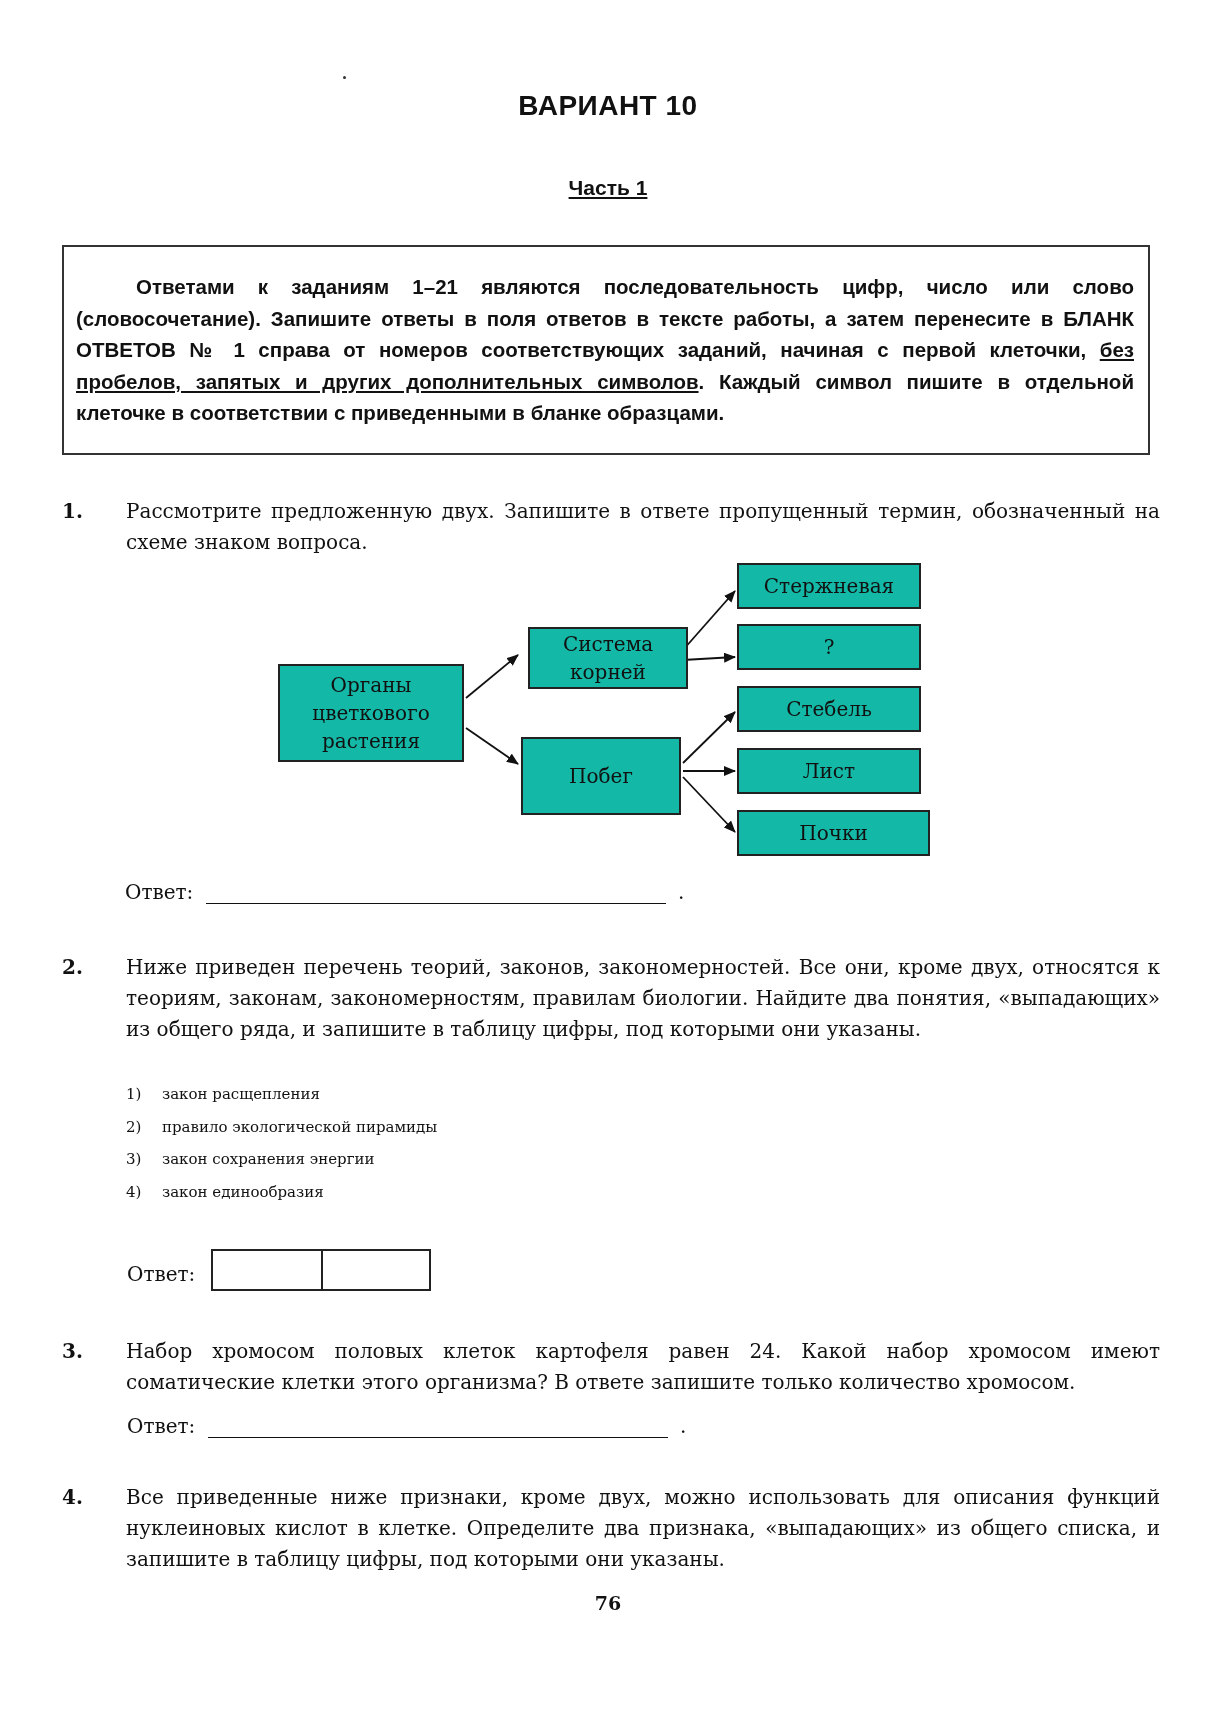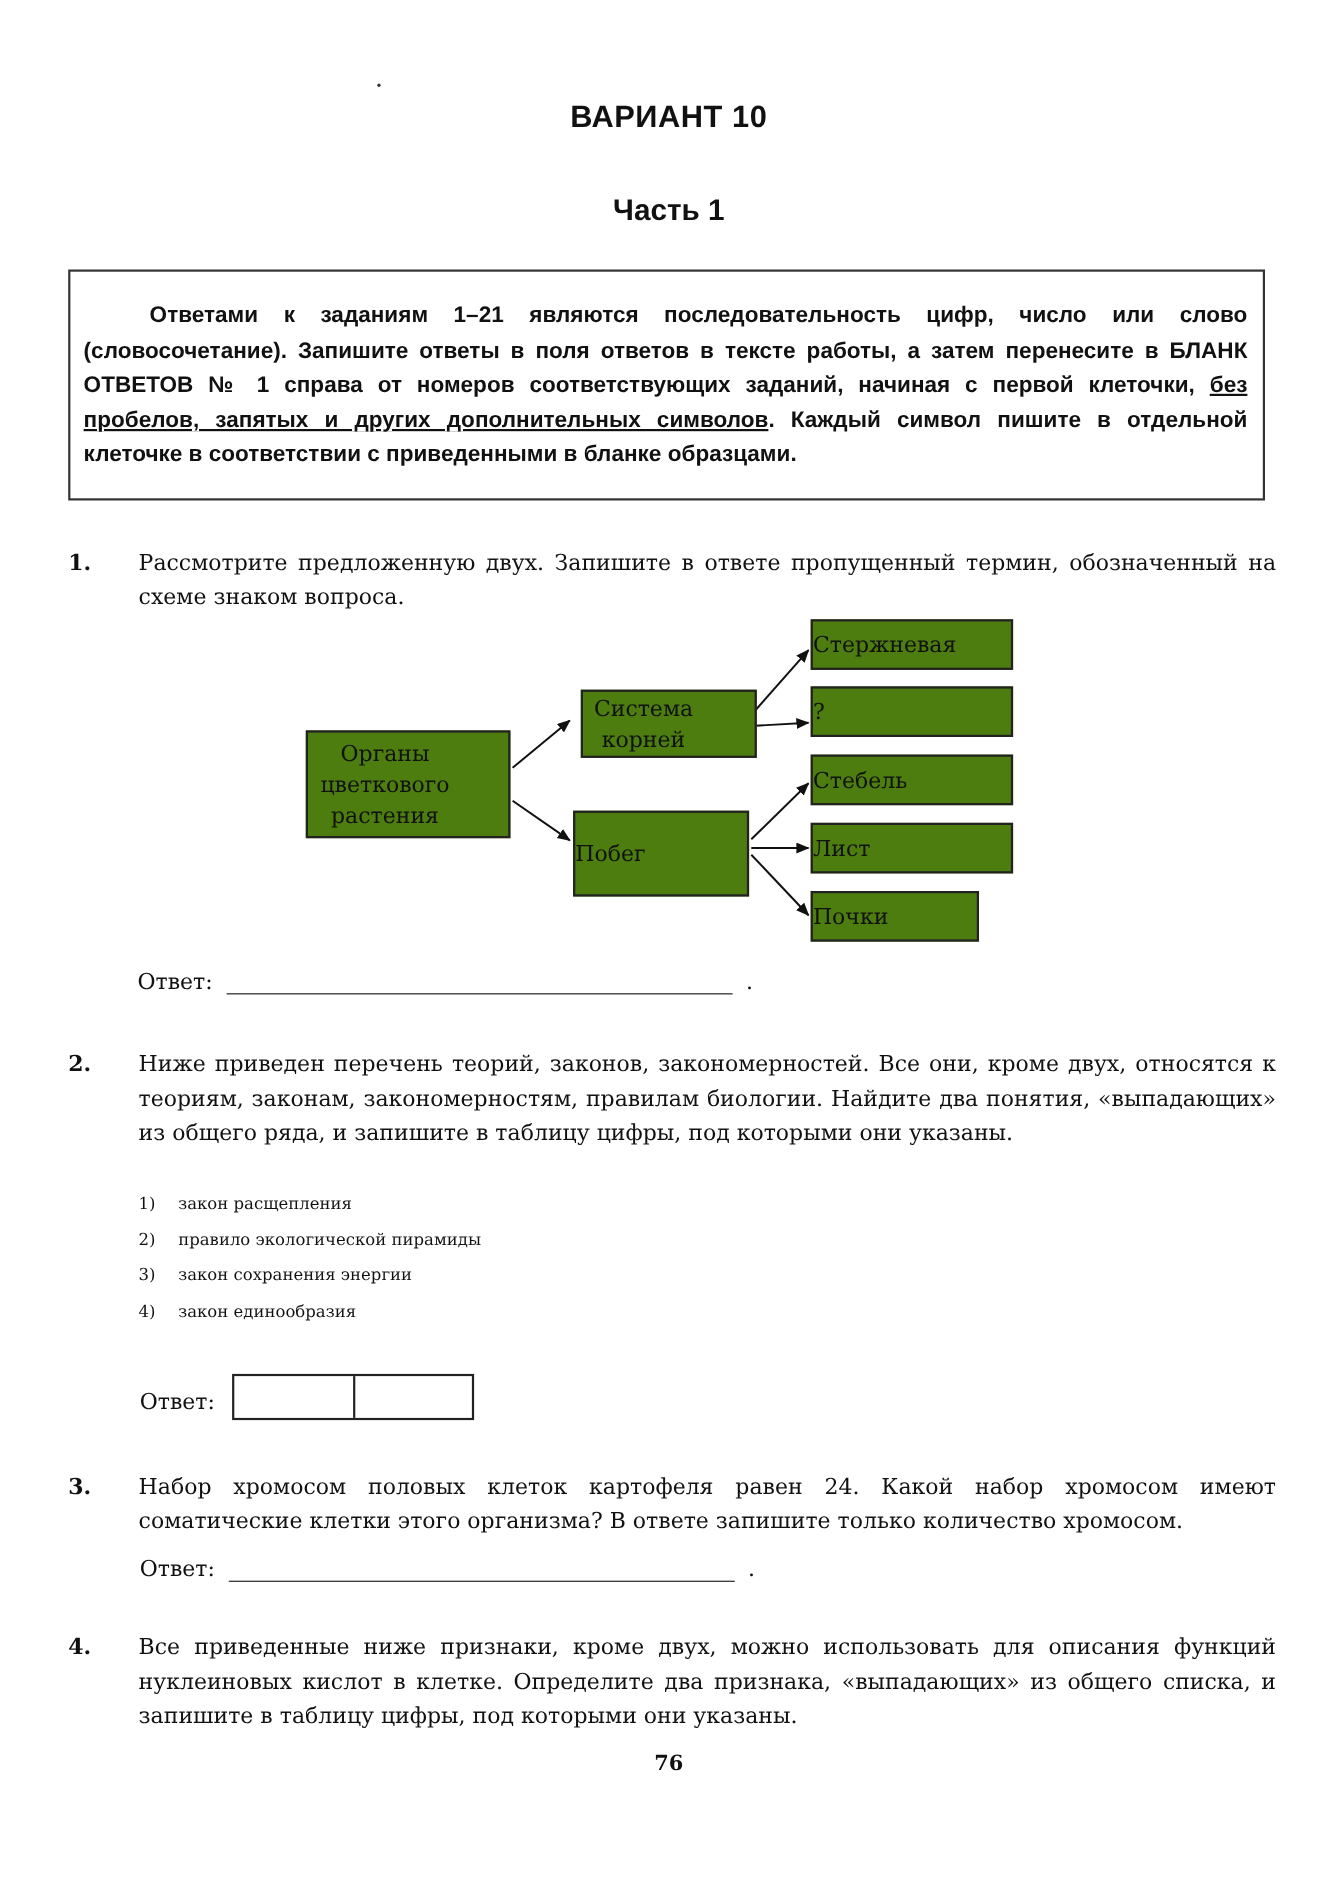--- a/index.html
+++ b/index.html
@@ -7,21 +7,21 @@
     width: 1216px; height: 1712px; position: relative; overflow: hidden;
     font-family: "DejaVu Serif", "Liberation Serif", serif; color: #111;
   }
   .sans { font-family: "Liberation Sans", "DejaVu Sans", sans-serif; }
   .title {
     position: absolute; left: 0; width: 1216px; top: 90px; text-align: center;
     font-size: 28px; font-weight: bold; letter-spacing: 0.5px;
   }
   .subtitle {
     position: absolute; left: 0; width: 1216px; top: 176px; text-align: center;
-    font-size: 27px; font-weight: bold;
+    font-size: 21px; font-weight: bold; text-decoration: underline;
   }
   .notice {
     position: absolute; left: 62px; top: 245px; width: 1088px; height: 210px;
     border: 2px solid #333; box-sizing: border-box; padding: 24px 14px 0 12px;
     font-size: 20.5px; font-weight: bold; line-height: 31.5px; text-align: justify;
   }
   .notice .indent { display: inline-block; width: 60px; }
   .notice u { text-decoration: underline; }
   .q { position: absolute; left: 62px; width: 1098px; font-size: 20px; line-height: 31px; }
   .q .num { position: absolute; left: 0; top: 0; font-weight: bold; }
@@ -30,22 +30,22 @@
   .answer .line {
     display: inline-block; border-bottom: 1.5px solid #111; vertical-align: bottom;
     height: 20px; margin-left: 6px;
   }
   .list { position: absolute; left: 126px; font-size: 15px; line-height: 32.5px; }
   .list .item span.n { display: inline-block; width: 36px; }
   .cells { position: absolute; display: flex; border: 2px solid #222; }
   .cells .cell { width: 108px; height: 38px; box-sizing: border-box; }
   .cells .cell + .cell { border-left: 2px solid #222; }
   .box {
-    position: absolute; border: 2px solid #222; box-sizing: border-box; background: #4d7c0f;
-    display: flex; align-items: center; text-align: center;
+    position: absolute; border: 2px solid #222; box-sizing: border-box; background: #14b8a6;
+    display: flex; align-items: center; justify-content: center; text-align: center;
     font-size: 20px; line-height: 28px;
   }
   svg.arrows { position: absolute; left: 0; top: 0; }
   .pagenum { position: absolute; left: 0; width: 1216px; top: 1592px; text-align: center; font-size: 19px; font-weight: bold; }
   .dot { position: absolute; width: 3px; height: 3px; background: #333; border-radius: 50%; }
 </style>
 </head>
 <body>
 
 <div class="dot" style="left:343px; top:76px;"></div>
@@ -93,21 +93,21 @@
   </div>
   <div class="box" style="left:737px; top:624px; width:184px; height:46px;">
     <span>?</span>
   </div>
   <div class="box" style="left:737px; top:686px; width:184px; height:46px;">
     <span>Стебель</span>
   </div>
   <div class="box" style="left:737px; top:748px; width:184px; height:46px;">
     <span>Лист</span>
   </div>
-  <div class="box" style="left:737px; top:810px; width:153px; height:46px;">
+  <div class="box" style="left:737px; top:810px; width:193px; height:46px;">
     <span>Почки</span>
   </div>
 </div>
 
 <div class="answer" style="left:125px; top:880px;">
   <span>Ответ:</span>
   <span class="line" style="width:460px;"></span>
   <span style="margin-left:6px;">.</span>
 </div>
 

